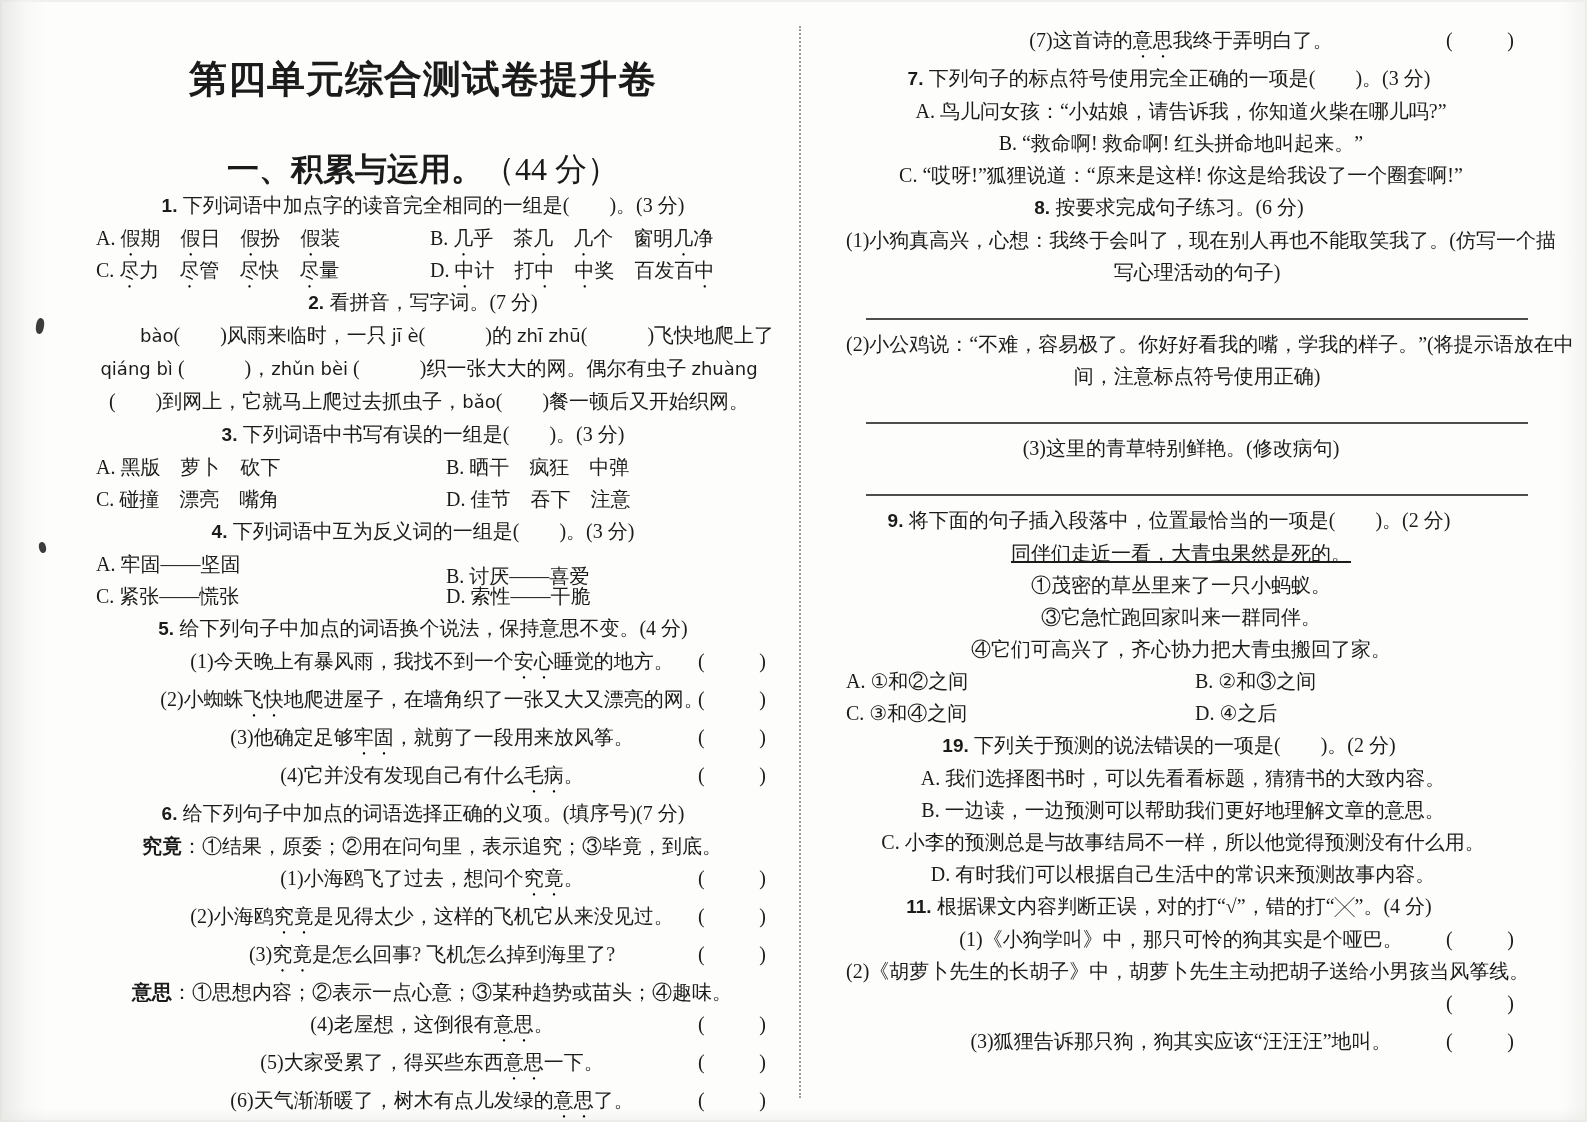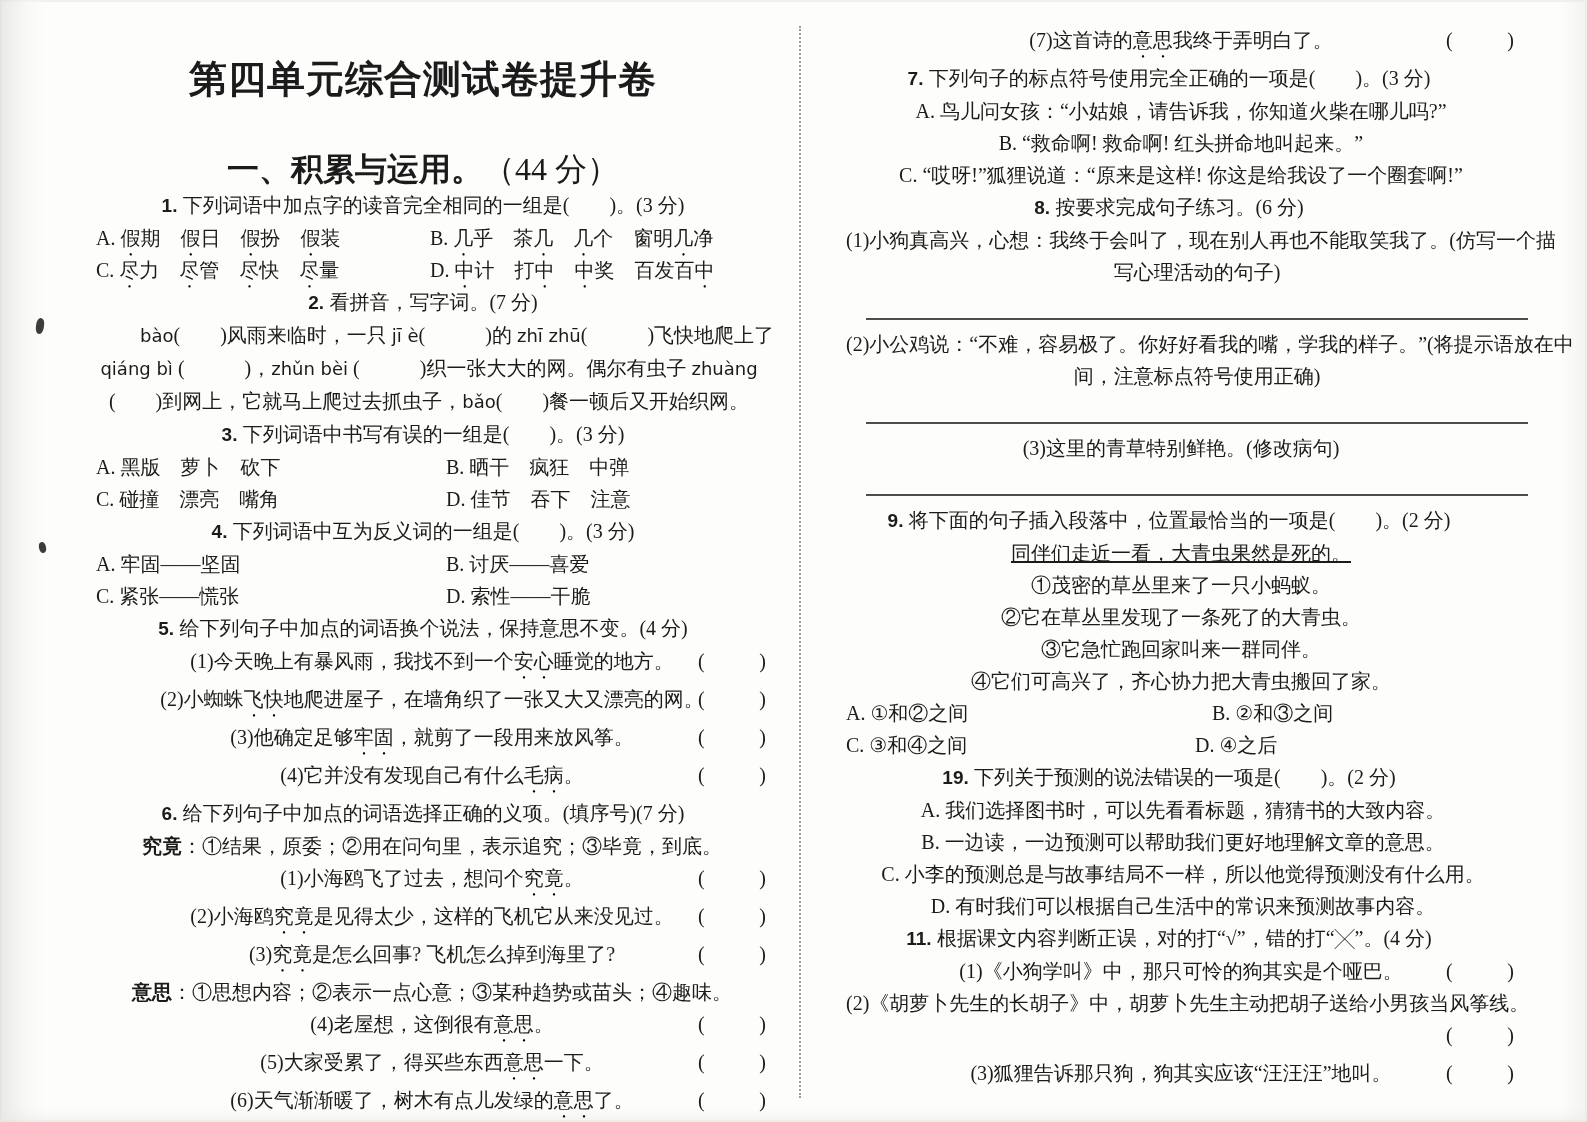--- a/index.html
+++ b/index.html
@@ -68,21 +68,21 @@
           <span class="colspan" style="left: 18px;"><span class="">A. 黑版　萝卜　砍下</span></span>
           <span class="colspan" style="left: 368px;"><span class="">B. 晒干　疯狂　中弹</span></span>
         </div>
         <div class="line">
           <span class="colspan" style="left: 18px;"><span class="">C. 碰撞　漂亮　嘴角</span></span>
           <span class="colspan" style="left: 368px;"><span class="">D. 佳节　吞下　注意</span></span>
         </div>
         <div class="line"><span class="seg-n">4. </span><span class="">下列词语中互为反义词的一组是(　　)。(3 分)</span></div>
         <div class="line">
           <span class="colspan" style="left: 18px;"><span class="">A. 牢固——坚固</span></span>
-          <span class="colspan" style="left: 368px;"><span class="">B. 讨厌——喜爱</span></span>
+          <span class="colspan" style="left: 368px; margin-top: 12px;"><span class="">B. 讨厌——喜爱</span></span>
         </div>
         <div class="line">
           <span class="colspan" style="left: 18px;"><span class="">C. 紧张——慌张</span></span>
           <span class="colspan" style="left: 368px;"><span class="">D. 索性——干脆</span></span>
         </div>
         <div class="line"><span class="seg-n">5. </span><span class="">给下列句子中加点的词语换个说法，保持意思不变。(4 分)</span></div>
         <div class="line" style="padding-left: 18px;"><span class="">(1)今天晚上有暴风雨，我找不到一个</span><span class="seg-d">安心</span><span class="">睡觉的地方。</span><span class="br">
             <span>(</span>
             <span>)</span>
           </span></div>
@@ -143,26 +143,25 @@
         <div class="line" style="padding-left: 56px;"><span class="">写心理活动的句子)</span></div>
         <div class="rule"></div>
         <div class="line" style="padding-left: 24px;"><span class="">(2)小公鸡说：“不难，容易极了。你好好看我的嘴，学我的样子。”(将提示语放在中</span></div>
         <div class="line" style="padding-left: 56px;"><span class="">间，注意标点符号使用正确)</span></div>
         <div class="rule"></div>
         <div class="line" style="padding-left: 24px;"><span class="">(3)这里的青草特别鲜艳。(修改病句)</span></div>
         <div class="rule"></div>
         <div class="line" style="margin-top: 4px;"><span class="seg-n">9. </span><span class="">将下面的句子插入段落中，位置最恰当的一项是(　　)。(2 分)</span></div>
         <div class="line" style="padding-left: 24px; text-decoration: underline;"><span class="">同伴们走近一看，大青虫果然是死的。</span></div>
         <div class="line" style="padding-left: 24px;"><span class="">①茂密的草丛里来了一只小蚂蚁。</span></div>
-        <div class="line" style="padding-left: 24px;"><span class="">②它在草丛里发现了一条死了的大青虫。</span></div>
         <div class="line" style="padding-left: 24px;"><span class="">③它急忙跑回家叫来一群同伴。</span></div>
         <div class="line" style="padding-left: 24px;"><span class="">④它们可高兴了，齐心协力把大青虫搬回了家。</span></div>
         <div class="line">
           <span class="colspan" style="left: 24px;"><span class="">A. ①和②之间</span></span>
-          <span class="colspan" style="left: 390px;"><span class="">B. ②和③之间</span></span>
+          <span class="colspan" style="left: 373px;"><span class="">B. ②和③之间</span></span>
         </div>
         <div class="line">
           <span class="colspan" style="left: 24px;"><span class="">C. ③和④之间</span></span>
           <span class="colspan" style="left: 373px;"><span class="">D. ④之后</span></span>
         </div>
         <div class="line"><span class="seg-n">19. </span><span class="">下列关于预测的说法错误的一项是(　　)。(2 分)</span></div>
         <div class="line" style="padding-left: 28px;"><span class="">A. 我们选择图书时，可以先看看标题，猜猜书的大致内容。</span></div>
         <div class="line" style="padding-left: 28px;"><span class="">B. 一边读，一边预测可以帮助我们更好地理解文章的意思。</span></div>
         <div class="line" style="padding-left: 28px;"><span class="">C. 小李的预测总是与故事结局不一样，所以他觉得预测没有什么用。</span></div>
         <div class="line" style="padding-left: 28px;"><span class="">D. 有时我们可以根据自己生活中的常识来预测故事内容。</span></div>

